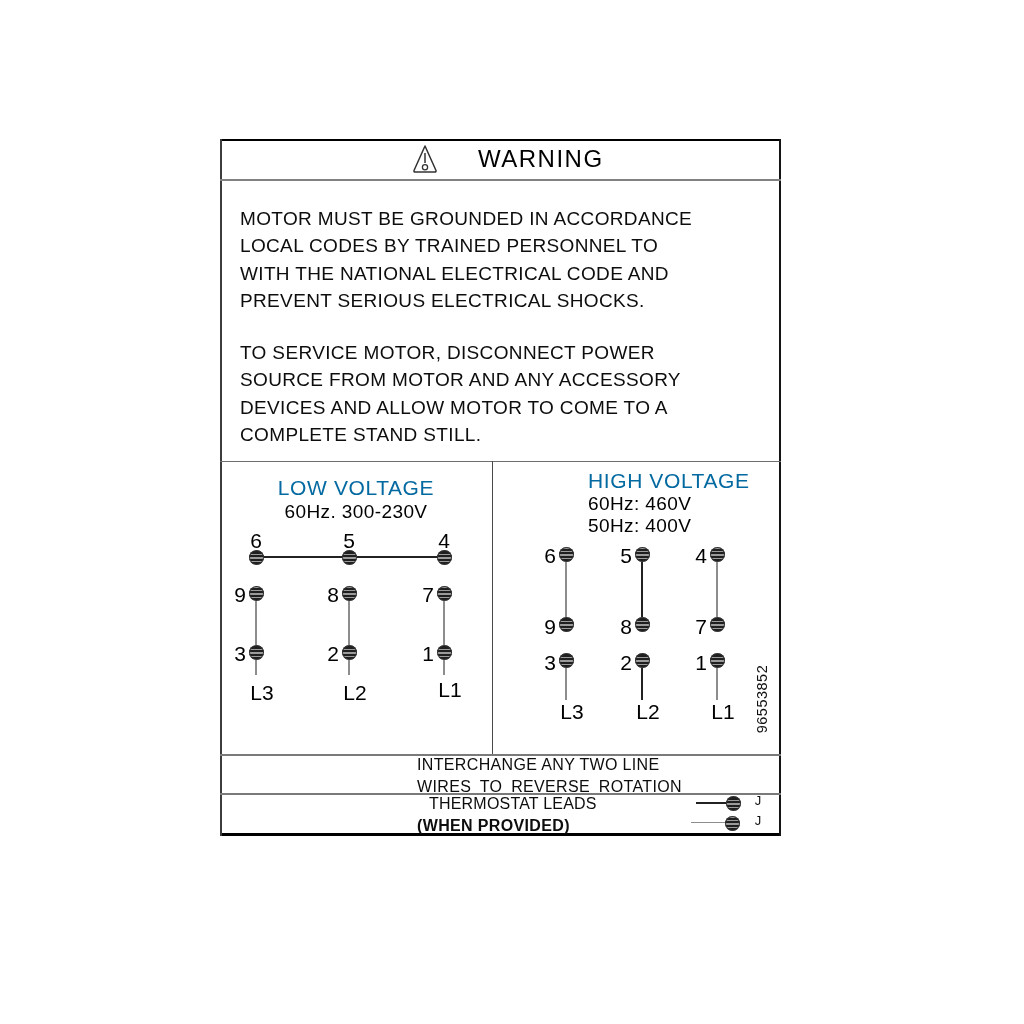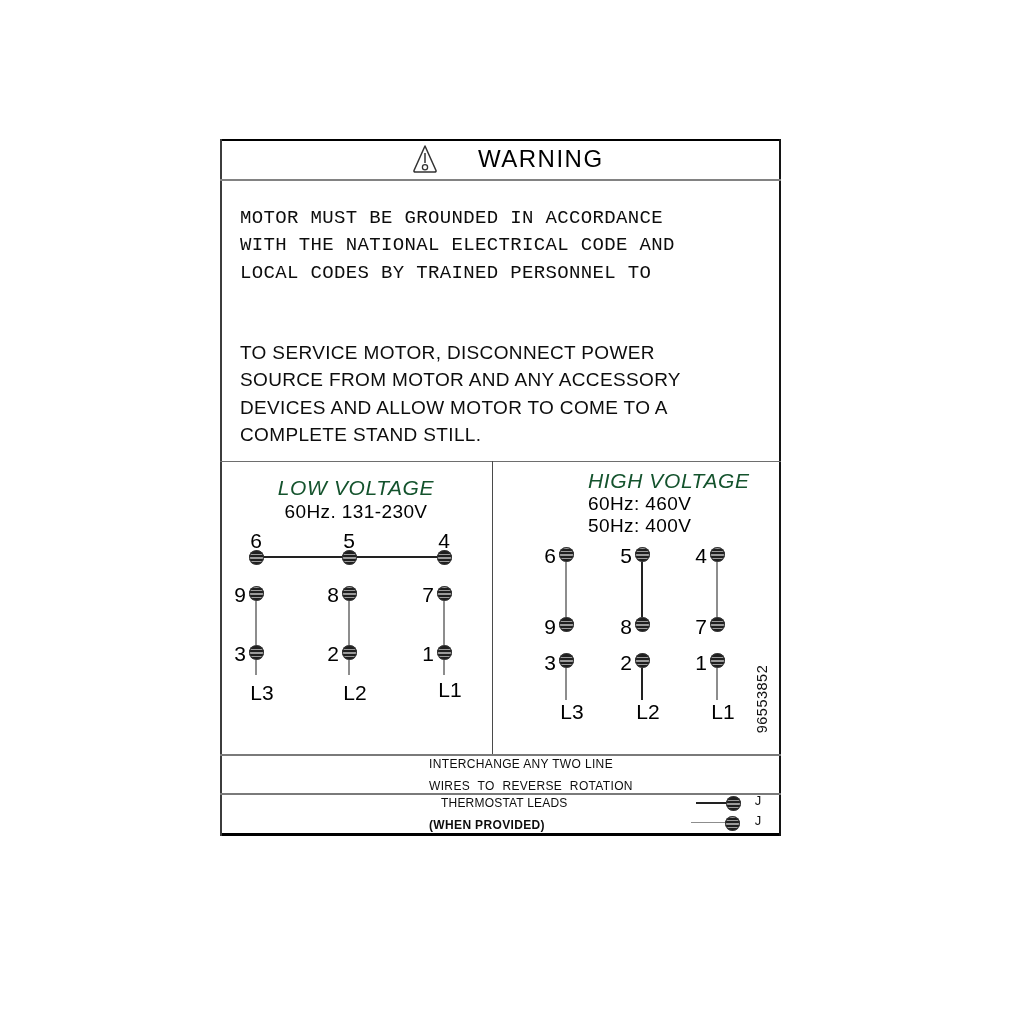--- a/index.html
+++ b/index.html
@@ -15,24 +15,24 @@
   .border-top{position:absolute;left:0;top:0;width:561px;height:2px;background:#000;}
   .border-bottom{position:absolute;left:0;top:694px;width:561px;height:2.5px;background:#000;}
   .border-left{position:absolute;left:0;top:0;width:1.5px;height:697px;background:#3c3c3c;}
   .border-right{position:absolute;left:559px;top:0;width:2px;height:697px;background:#141414;}
 
   .warning-title{
     position:absolute;left:258px;top:6px;width:180px;
     font-size:24px;letter-spacing:1.5px;color:#000;
   }
   .body-text{font-size:19px;line-height:27.3px;letter-spacing:0.35px;color:#0d0d0d;}
-  .para1{position:absolute;left:20px;top:66px;width:530px;font-family:Liberation Mono, monospace;}
+  .para1{position:absolute;left:20px;top:66px;width:530px;}
   .para2{position:absolute;left:20px;top:200px;width:530px;}
 
-  .panel-title{font-size:21px;letter-spacing:0.6px;color:#14532d;font-style:italic;}
+  .panel-title{font-size:21px;letter-spacing:0.6px;color:#0369a1;}
   .panel-sub{font-size:19px;letter-spacing:0.4px;color:#000;}
   .lv-title{position:absolute;left:0;top:337px;width:272px;text-align:center;}
   .lv-sub{position:absolute;left:0;top:362px;width:272px;text-align:center;}
   .hv-title{position:absolute;left:368px;top:330px;}
   .hv-sub1{position:absolute;left:368px;top:354px;text-align:center;}
   .hv-sub2{position:absolute;left:368px;top:376px;}
 
   .num{font-size:21px;color:#000;line-height:21px;}
   .num-above{width:30px;text-align:center;}
   .num-left{width:22px;text-align:right;}
@@ -46,21 +46,21 @@
   .wire{position:absolute;}
   .wire-gray{background:#8d8d8d;}
   .wire-dark{background:#222;}
 
   .part-number{
     position:absolute;left:507px;top:552px;width:70px;height:16px;
     transform:rotate(-90deg);font-size:14.5px;letter-spacing:0.5px;color:#111;
     text-align:center;line-height:16px;
   }
 
-  .small-text{font-size:12px;letter-spacing:0.35px;color:#0d0d0d;line-height:13px;margin-left:12px;}
+  .small-text{font-size:16px;letter-spacing:0.35px;color:#0d0d0d;line-height:13px;}
   .rot1{position:absolute;left:197px;top:619px;}
   .rot2{position:absolute;left:197px;top:641px;word-spacing:4px;}
   .therm1{position:absolute;left:209px;top:658px;letter-spacing:0.2px;}
   .therm2{position:absolute;left:197px;top:680px;font-weight:bold;}
   .j-label{position:absolute;width:18px;text-align:center;font-size:13px;color:#111;line-height:14px;}
 </style>
 </head>
 <body>
 
 <div class="label">
@@ -80,32 +80,33 @@
     <svg width="26" height="30" viewBox="0 0 26 30">
       <path d="M13 2 L24 26.5 Q24.5 28 22.5 28 L3.5 28 Q1.5 28 2 26.5 Z" fill="none" stroke="#333" stroke-width="1.5" stroke-linejoin="round"></path>
       <line x1="13" y1="9" x2="13" y2="19" stroke="#333" stroke-width="1.5"></line>
       <circle cx="13" cy="23.2" r="2.6" fill="none" stroke="#333" stroke-width="1.3"></circle>
     </svg>
   </div>
   <div class="warning-title">WARNING</div>
 
   <div class="para1 body-text">
     <div>MOTOR MUST BE GROUNDED IN ACCORDANCE</div>
+    <div>LOCAL CODES BY TRAINED PERSONNEL TO</div>
     <div>WITH THE NATIONAL ELECTRICAL CODE AND</div>
-    <div>LOCAL CODES BY TRAINED PERSONNEL TO</div>
+    <div>PREVENT SERIOUS ELECTRICAL SHOCKS.</div>
   </div>
   <div class="para2 body-text">
     <div>TO SERVICE MOTOR, DISCONNECT POWER</div>
     <div>SOURCE FROM MOTOR AND ANY ACCESSORY</div>
     <div>DEVICES AND ALLOW MOTOR TO COME TO A</div>
     <div>COMPLETE STAND STILL.</div>
   </div>
 
   <div class="lv-title panel-title">LOW VOLTAGE</div>
-  <div class="lv-sub panel-sub">60Hz. 131-230V</div>
+  <div class="lv-sub panel-sub">60Hz. 300-230V</div>
 
   <div class="wire wire-dark" style="left:36px;top:417.25px;width:188px;height:1.5px;"></div>
 
   <div class="abs num num-above" style="left:21px;top:391px;">6</div>
   <div class="term" style="left:28.5px;top:410.5px;"></div>
   <div class="wire wire-gray" style="left:35.25px;top:454px;width:1.5px;height:82px;"></div>
   <div class="abs num num-left" style="left:4px;top:445px;">9</div>
   <div class="term" style="left:28.5px;top:446.5px;"></div>
   <div class="abs num num-left" style="left:4px;top:504px;">3</div>
   <div class="term" style="left:28.5px;top:505.5px;"></div>

